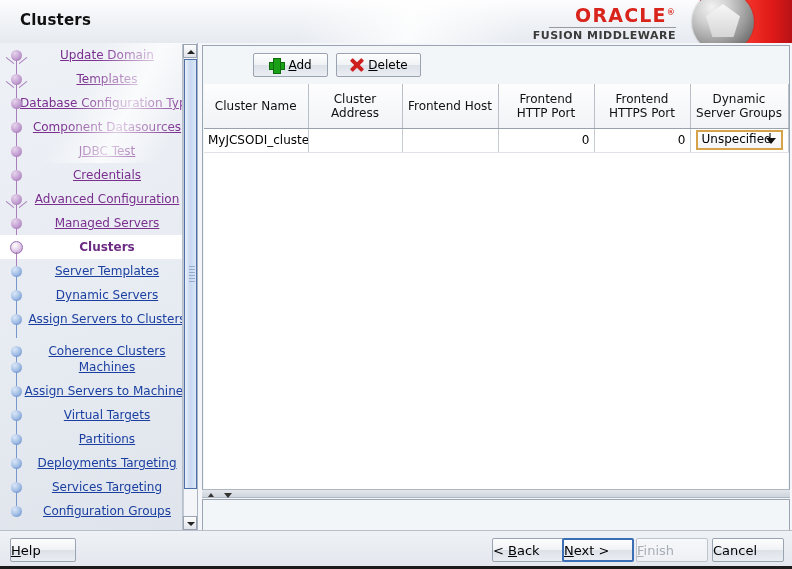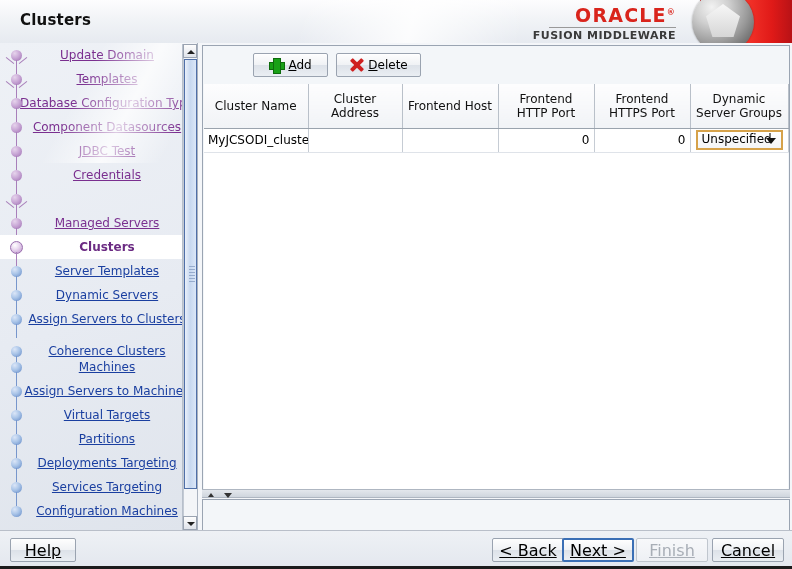--- a/index.html
+++ b/index.html
@@ -205,22 +205,22 @@
   
   .footer {
     position:absolute; left:0; top:530px; width:792px; height:39px;
     background:linear-gradient(180deg,#eef1f5,#e3e7ee);
     border-top:1px solid #b9bfc9;
   }
   .ft-btn {
     position:absolute; top:7px; height:24px; width:72px;
     background:linear-gradient(180deg,#fefefe 0%,#f0f2f5 48%,#dde2e9 52%,#eaeef3 100%);
     border:1px solid #9aa3b0; border-radius:2px;
-    display:flex; align-items:center; justify-content:center;
-    font-size:16px; cursor:pointer; font-family:"DejaVu Sans", sans-serif;text-decoration:underline;
+    display:flex; align-items:center; 
+    font-size:13px; cursor:pointer; font-family:"DejaVu Sans", sans-serif;
   }
   #btn-help { left:10px; width:66px; }
   #btn-back { left:492px; }
   #btn-next { left:562px; border:2px solid #3b6fb5; }
   #btn-finish { left:636px; color:#a8aeb6; border-color:#c0c6ce;
     background:linear-gradient(180deg,#f7f8fa,#eef0f4); cursor:default; }
   #btn-cancel { left:712px; }
   .bottom-strip { position:absolute; left:0; top:566px; width:792px; height:3px; background:#1b1b1b; }
 </style>
 </head>
@@ -272,20 +272,21 @@
           <span class="lbl">JDBC Test</span>
           <span class="conn done" style="top: 17px; height: 14px;"></span>
         </div>
         <div class="nav-item done" style="top: 120px; position: absolute; width: 182px;">
           <span class="node done"></span>
           <span class="lbl">Credentials</span>
           <span class="conn done" style="top: 17px; height: 14px;"></span>
         </div>
         <div class="nav-item done" style="top: 144px; position: absolute; width: 182px;">
           <span class="node done"></span>
+          <span class="lbl">Advanced Configuration</span>
           <span class="conn done" style="top: 17px; height: 14px;"></span>
           <span class="branch done" style="left: 5px; top: 17px; transform: rotate(38deg);"></span>
           <span class="branch done" style="left: 18px; top: 17px; transform: rotate(-38deg);"></span>
         </div>
         <div class="nav-item done" style="top: 168px; position: absolute; width: 182px;">
           <span class="node done"></span>
           <span class="lbl">Managed Servers</span>
           <span class="conn done" style="top: 17px; height: 14px;"></span>
         </div>
         <div class="nav-item current done" style="top: 192px; position: absolute; width: 182px;">
@@ -338,21 +339,21 @@
           <span class="lbl">Deployments Targeting</span>
           <span class="conn todo" style="top: 17px; height: 14px;"></span>
         </div>
         <div class="nav-item todo" style="top: 432px; position: absolute; width: 182px;">
           <span class="node todo"></span>
           <span class="lbl">Services Targeting</span>
           <span class="conn todo" style="top: 17px; height: 14px;"></span>
         </div>
         <div class="nav-item todo" style="top: 456px; position: absolute; width: 182px;">
           <span class="node todo"></span>
-          <span class="lbl">Configuration Machines</span>
+          <span class="lbl">Configuration Groups</span>
         </div>
       </div>
   </div>
 
   <div class="nav-scroll">
     <div class="sb-track"></div>
     <div class="sb-btn" style="top:0;">
         <span class="tri tri-up"></span>
       </div>
     <div class="sb-thumb">

